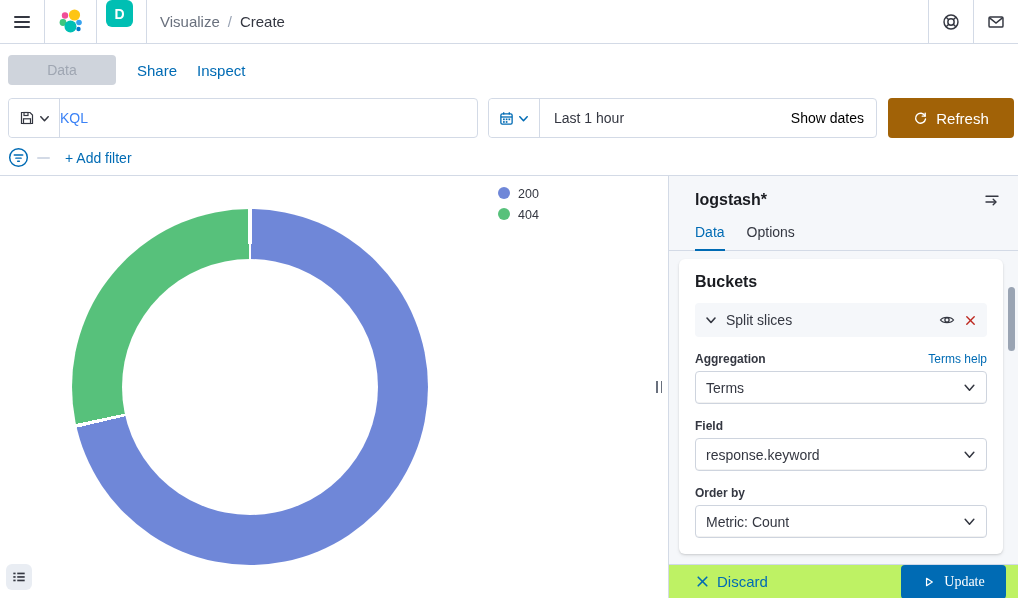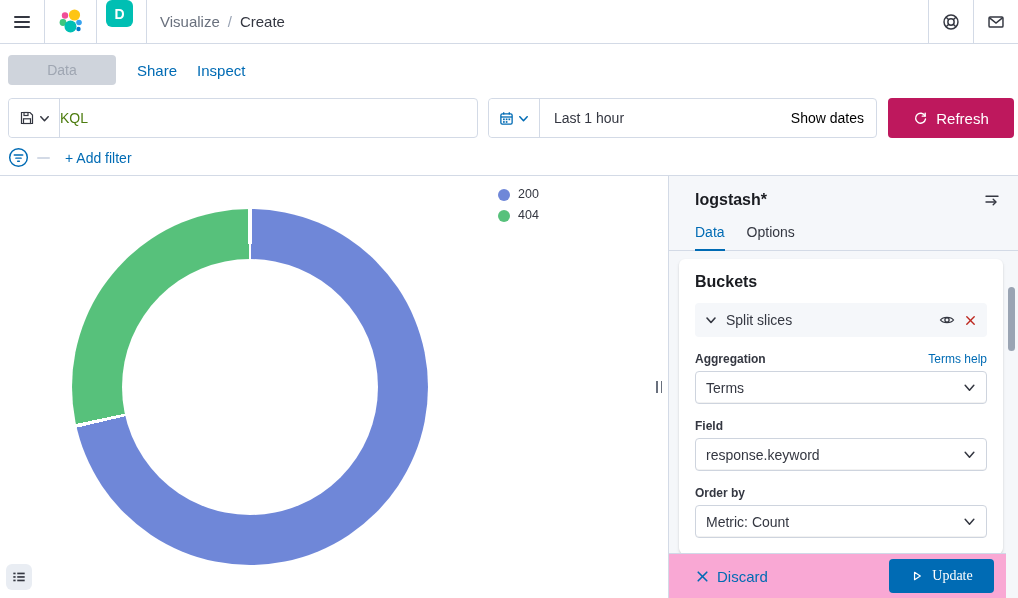--- a/index.html
+++ b/index.html
@@ -34,43 +34,43 @@
   .querybar { position:absolute; top:96px; left:0; right:0; height:44px; }
   .grp { position:absolute; top:2px; height:40px; display:flex; align-items:center;
          border:1px solid #D3DAE6; border-radius:4px; background:#fff; }
   .grp-addon { width:51px; height:100%; display:flex; align-items:center; justify-content:center;
                gap:4px; border-right:1px solid #D3DAE6; cursor:pointer; background:#fff;
                border-radius:4px 0 0 4px; }
   .search-grp { left:8px; width:470px; }
   .search-input { flex:1; border:none; outline:none; font-size:14px; padding:0 12px;
                   font-family:"Liberation Sans", sans-serif; color:#343741; height:100%; background:transparent; }
   .search-input::placeholder { color:#8E97A8; }
-  .kql { color:#4d7c0f; font-size:14px; padding-right:12px; cursor:pointer; }
+  .kql { color:#3b82f6; font-size:14px; padding-right:12px; cursor:pointer; }
   .date-grp { left:488px; width:389px; }
   .date-text { flex:1; font-size:14px; padding:0 14px; color:#343741; cursor:pointer; }
   .show-dates { color:#000000; font-size:14px; padding-right:12px; cursor:pointer; white-space:nowrap; }
   .refresh-btn { position:absolute; top:2px; left:888px; width:126px; height:40px; border:none;
-                 border-radius:4px; background:#be185d; color:#fff; font-size:15px; display:flex;
+                 border-radius:4px; background:#a16207; color:#fff; font-size:15px; display:flex;
                  align-items:center; justify-content:center; gap:8px; cursor:pointer;
                  font-family:"Liberation Sans", sans-serif; }
 
   
   .filterbar { position:absolute; top:140px; left:0; right:0; height:36px; display:flex;
                align-items:center; padding-left:8px; border-bottom:1px solid #D3DAE6; }
   .filter-dash { width:13px; height:2px; background:#D3DAE6; margin-left:8px; border-radius:1px; }
   .add-filter { color:#006BB4; font-size:14px; margin-left:15px; cursor:pointer; }
 
   
   .content { position:absolute; top:176px; left:0; right:0; bottom:0; }
   .chart-area { position:absolute; left:0; top:0; bottom:0; width:668px; background:#fff; }
   .donut { position:absolute; left:72px; top:33px; width:356px; height:356px; border-radius:50%; }
   .donut-hole { position:absolute; left:50%; top:50%; width:256px; height:256px; margin:-128px 0 0 -128px;
                 border-radius:50%; background:#fff; }
   .legend { position:absolute; left:498px; top:11px; display:flex; flex-direction:column; gap:7px; }
-  .legend-row { display:flex; align-items:flex-end; gap:8px; cursor:pointer; }
+  .legend-row { display:flex; align-items:flex-start; gap:8px; cursor:pointer; }
   .legend-dot { width:12px; height:12px; border-radius:50%; }
   .legend-label { font-size:12.5px; color:#343741; }
   .legend-toggle { position:absolute; left:6px; bottom:8px; width:26px; height:26px; border-radius:6px;
                    background:#E9EDF3; border:none; display:flex; align-items:center; justify-content:center;
                    cursor:pointer; }
   .resize-handle { position:absolute; left:654px; top:204px; width:10px; height:14px; display:flex;
                    gap:3px; align-items:center; justify-content:center; cursor:col-resize; }
   .resize-handle i { display:block; width:1.5px; height:12px; background:#69707D; }
 
   
@@ -91,21 +91,21 @@
   .icon-btn { background:none; border:none; cursor:pointer; display:flex; align-items:center; padding:0; }
   .form-row-head { margin-top:15px; display:flex; align-items:baseline; }
   .form-label { font-size:12px; font-weight:bold; color:#343741; }
   .terms-help { margin-left:auto; color:#006BB4; font-size:12px; cursor:pointer; }
   .select { margin-top:5px; height:33px; border:1px solid #CED4DE; border-radius:4px; background:#fff;
             display:flex; align-items:center; padding:0 10px; cursor:pointer;
             box-shadow:inset 0 -1px 0 rgba(0,0,0,.05); }
   .select-value { flex:1; font-size:14px; color:#343741; }
   .panel-scrollthumb { position:absolute; right:3px; top:111px; width:7px; height:64px; border-radius:4px;
                        background:#9AA4B3; cursor:pointer; }
-  .panel-footer { position:absolute; left:0; right:12px; bottom:0; height:45px; background:#f9a8d4;
+  .panel-footer { position:absolute; left:0; right:0; bottom:0; height:34px; background:#bef264;
                   border-top:1px solid #D0D9E8; display:flex; align-items:center; padding:0 12px; z-index:5; }
   .discard { display:flex; align-items:center; gap:7px; color:#006BB4; font-size:15px; cursor:pointer;
              background:none; border:none; margin-left:14px; font-family:"Liberation Sans", sans-serif; }
   .update-btn { margin-left:auto; height:34px; min-width:105px; border:none; border-radius:4px;
                 background:#006BB4; color:#fff; font-size:14px; display:flex; align-items:center;
                 justify-content:center; gap:8px; cursor:pointer; padding:0 14px;
                 font-family:Liberation Serif, serif; }
   svg { display:block; }
 </style>
 </head>

